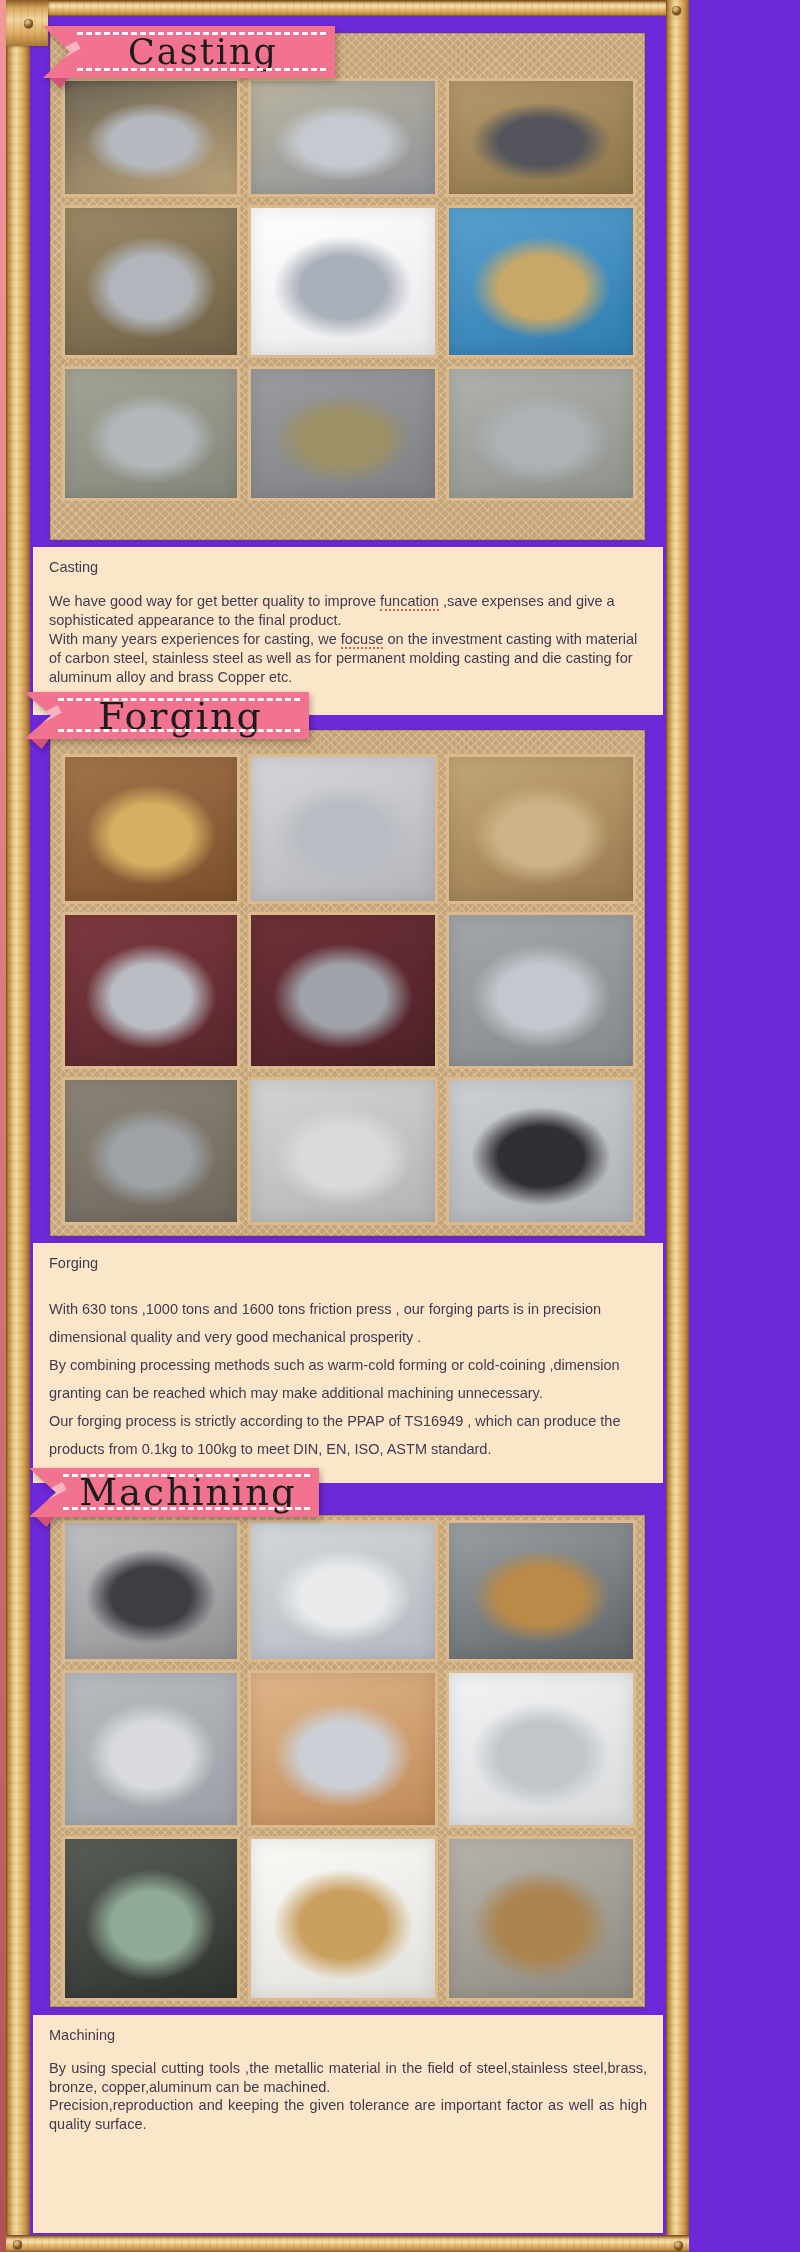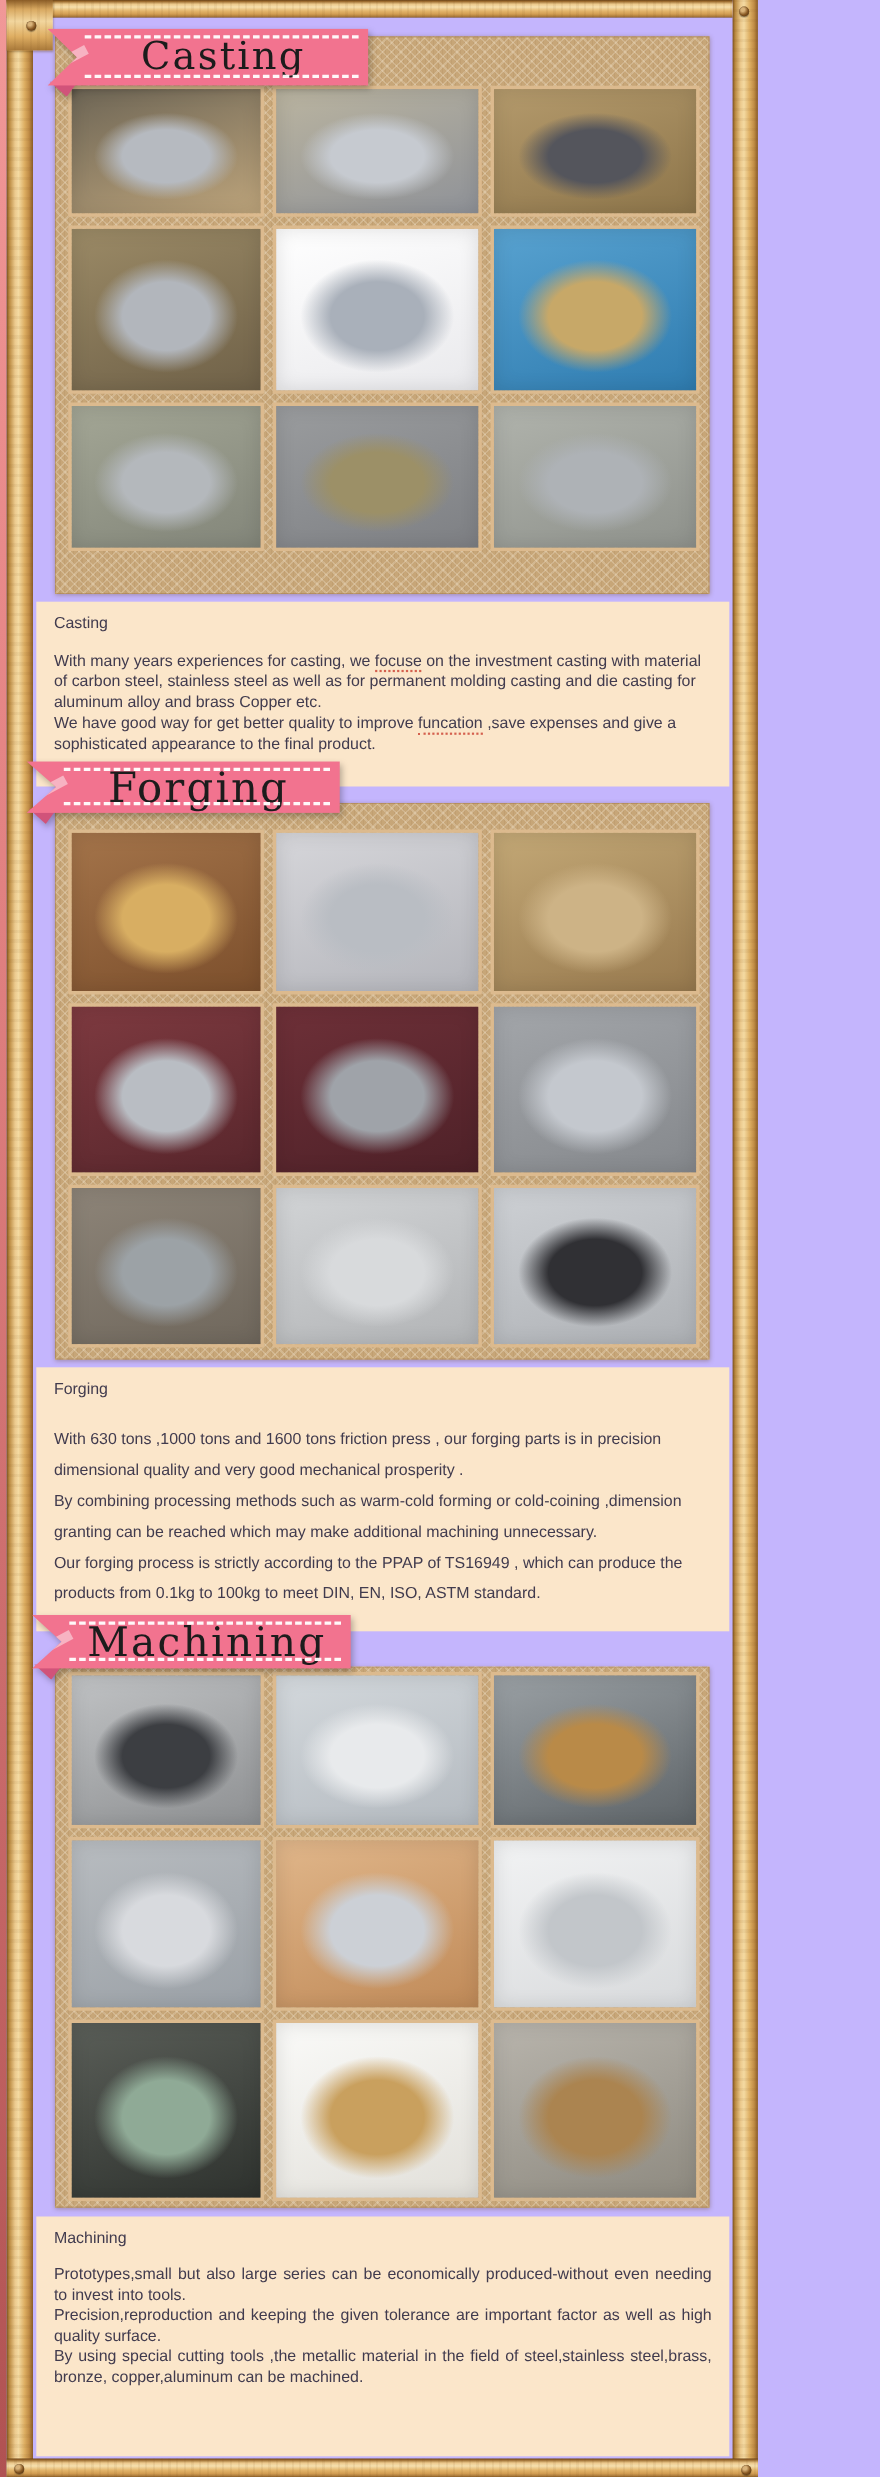--- a/index.html
+++ b/index.html
@@ -1,16 +1,16 @@
 <!DOCTYPE html>
 <html><head>
 <meta charset="utf-8">
 <style>
   html,body{margin:0;padding:0;background:#ffffff;}
-  #page{position:relative;width:800px;height:2252px;background:#c4b5fd;overflow:hidden;
+  #page{position:relative;width:800px;height:2252px;background:#6d28d9;overflow:hidden;
         font-family:"Liberation Sans",sans-serif;}
 
   
   .accent-strip{position:absolute;left:0;top:0;width:6px;height:2252px;
     background:linear-gradient(180deg,#f19898 0%,#e58585 30%,#c96a6a 70%,#b05252 100%);}
   .rail{position:absolute;top:0;height:2252px;
     background:
       repeating-linear-gradient(0deg, rgba(120,80,30,.07) 0 3px, rgba(120,80,30,0) 3px 9px),
       linear-gradient(90deg,#7a5020 0%,#b9883f 10%,#ecca8e 32%,#f4daa2 45%,#ddae62 68%,#c08c46 85%,#8a5c26 100%);}
   .rail-left{left:6px;width:24px;}
@@ -97,22 +97,22 @@
   <div class="ribbon r-casting" style="left:43px;top:26px;width:292px;height:52px">
     <div class="fold"></div>
     <div class="band">
       <div class="gloss"></div>
       <span class="rlabel">Casting</span>
     </div>
   </div>
 
   <section class="tbox tbox-casting" style="top:547px;height:168px">
     <div class="h">Casting</div>
+    <p><span>We have good way for get better quality to improve </span><span class="miss">funcation</span><span> ,save expenses and give a sophisticated appearance to the final product.</span></p>
     <p><span>With many years experiences for  casting, we </span><span class="miss">focuse</span><span> on the investment casting with material of carbon steel, stainless steel as well as for permanent molding casting and die casting  for  aluminum alloy and brass Copper etc.</span></p>
-    <p><span>We have good way for get better quality to improve </span><span class="miss">funcation</span><span> ,save expenses and give a sophisticated appearance to the final product.</span></p>
   </section>
 
   <div class="panel" style="top:730px;height:506px">
     <div class="grid grid-forging">
       <div class="ph" style="background: radial-gradient(closest-side at 50% 54%, rgb(216, 174, 98) 46%, rgba(216, 174, 98, 0) 76%), linear-gradient(160deg, rgb(164, 116, 74) 0%, rgb(124, 79, 44) 100%);"></div>
       <div class="ph" style="background: radial-gradient(closest-side at 50% 54%, rgb(185, 189, 195) 46%, rgba(185, 189, 195, 0) 76%), linear-gradient(160deg, rgb(214, 214, 218) 0%, rgb(180, 181, 187) 100%);"></div>
       <div class="ph" style="background: radial-gradient(closest-side at 50% 54%, rgb(205, 179, 134) 46%, rgba(205, 179, 134, 0) 76%), linear-gradient(160deg, rgb(195, 168, 118) 0%, rgb(151, 121, 78) 100%);"></div>
       <div class="ph" style="background: radial-gradient(closest-side at 50% 54%, rgb(185, 189, 195) 46%, rgba(185, 189, 195, 0) 76%), linear-gradient(160deg, rgb(126, 58, 64) 0%, rgb(88, 38, 44) 100%);"></div>
       <div class="ph" style="background: radial-gradient(closest-side at 50% 54%, rgb(159, 163, 169) 46%, rgba(159, 163, 169, 0) 76%), linear-gradient(160deg, rgb(110, 48, 56) 0%, rgb(78, 33, 40) 100%);"></div>
       <div class="ph" style="background: radial-gradient(closest-side at 50% 54%, rgb(196, 200, 206) 46%, rgba(196, 200, 206, 0) 76%), linear-gradient(160deg, rgb(163, 166, 170) 0%, rgb(133, 136, 140) 100%);"></div>
@@ -154,23 +154,22 @@
   <div class="ribbon r-machining" style="left:29px;top:1468px;width:290px;height:49px">
     <div class="fold"></div>
     <div class="band">
       <div class="gloss"></div>
       <span class="rlabel">Machining</span>
     </div>
   </div>
 
   <section class="tbox tbox-machining" style="top:2015px;height:218px">
     <div class="h">Machining</div>
-    <p>Prototypes,small but also large series can be economically produced-without even needing to invest into tools.</p>
+    <p>By using special cutting tools ,the metallic material in the field of steel,stainless steel,brass, bronze, copper,aluminum can be machined.</p>
     <p>Precision,reproduction    and keeping the given tolerance are important factor as well as high quality surface.</p>
-    <p>By using special cutting tools ,the metallic material in the field of steel,stainless steel,brass, bronze, copper,aluminum can be machined.</p>
   </section>
 
   <div class="accent-strip"></div>
   <div class="rail rail-left"></div>
   <div class="rail rail-right"></div>
   <div class="bar bar-top"></div>
   <div class="bar bar-bottom"></div>
   <div class="corner-tl"></div>
   <div class="nail" style="left:24px;top:19px"></div>
   <div class="nail" style="left:672px;top:6px"></div>

